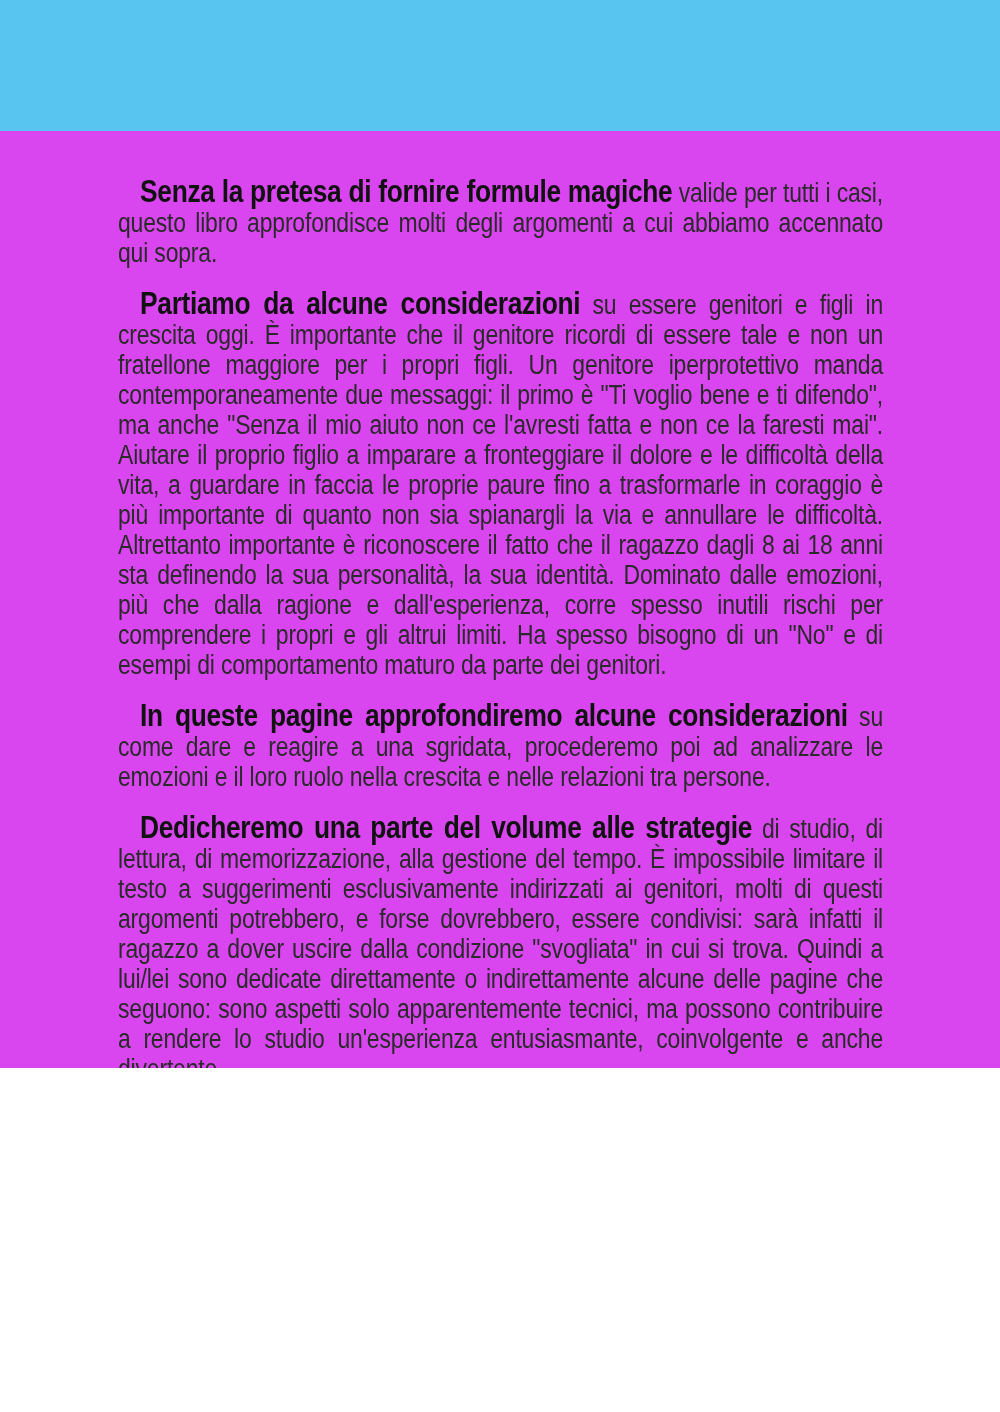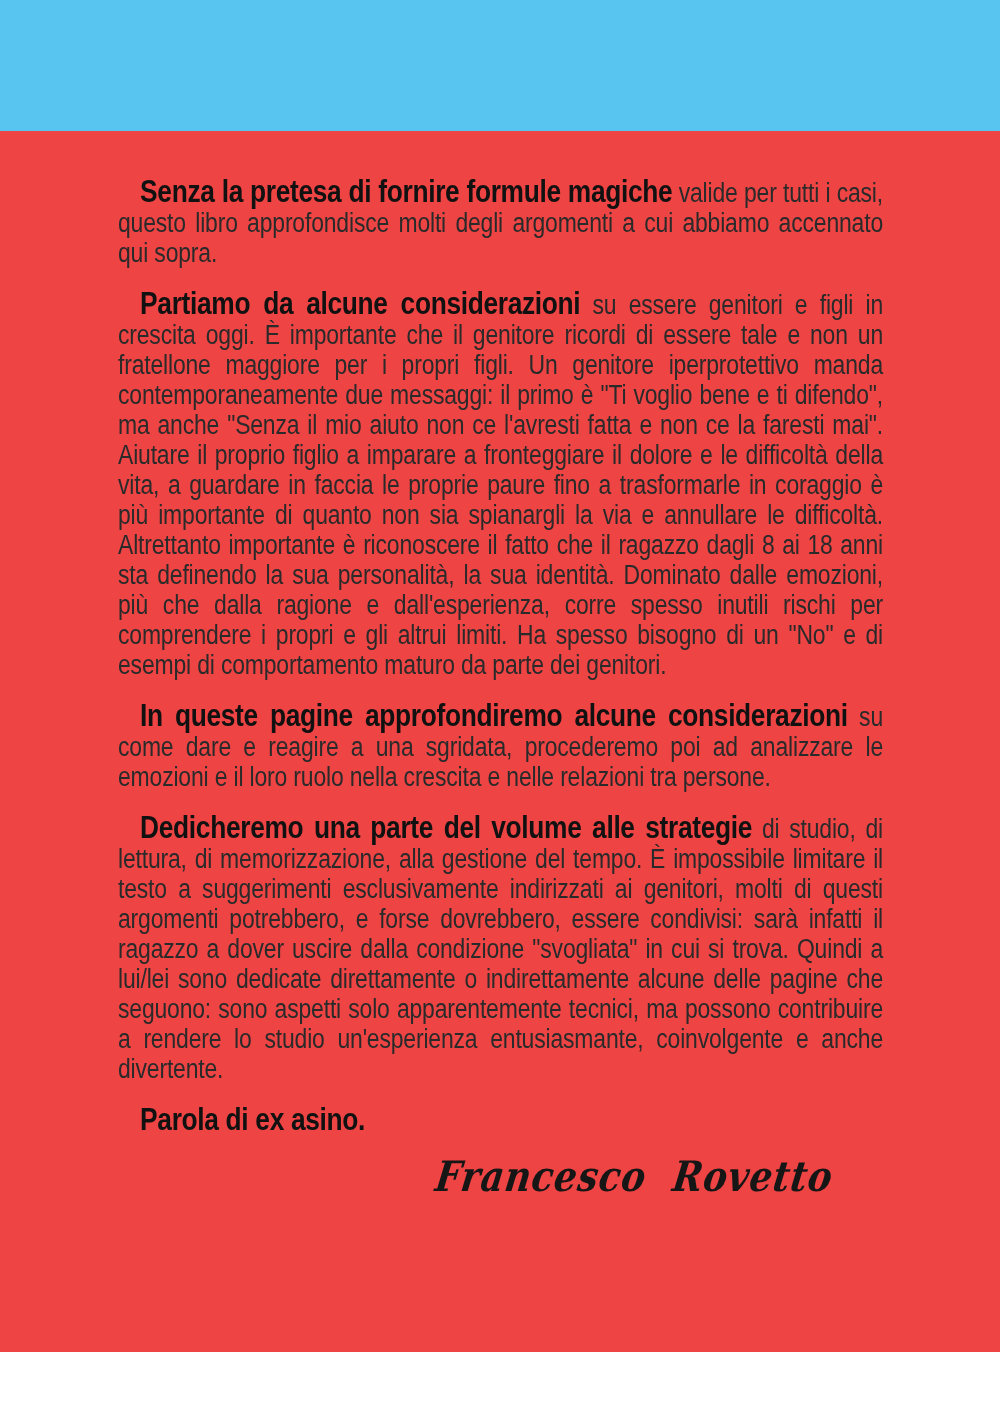--- a/index.html
+++ b/index.html
@@ -1,20 +1,20 @@
 <!DOCTYPE html>
 <html lang="it"><head>
 <meta charset="utf-8">
 <style>
   html, body { margin: 0; padding: 0; background: #ffffff; }
   .page {
     position: relative;
     width: 1000px;
-    height: 1352px;
-    background: #ef4444;
+    height: 1068px;
+    background: #d946ef;
     overflow: hidden;
     font-family: "Liberation Sans", sans-serif;
   }
   .top-band {
     position: absolute;
     top: 0; left: 0;
     width: 100%;
     height: 131px;
   }
   

